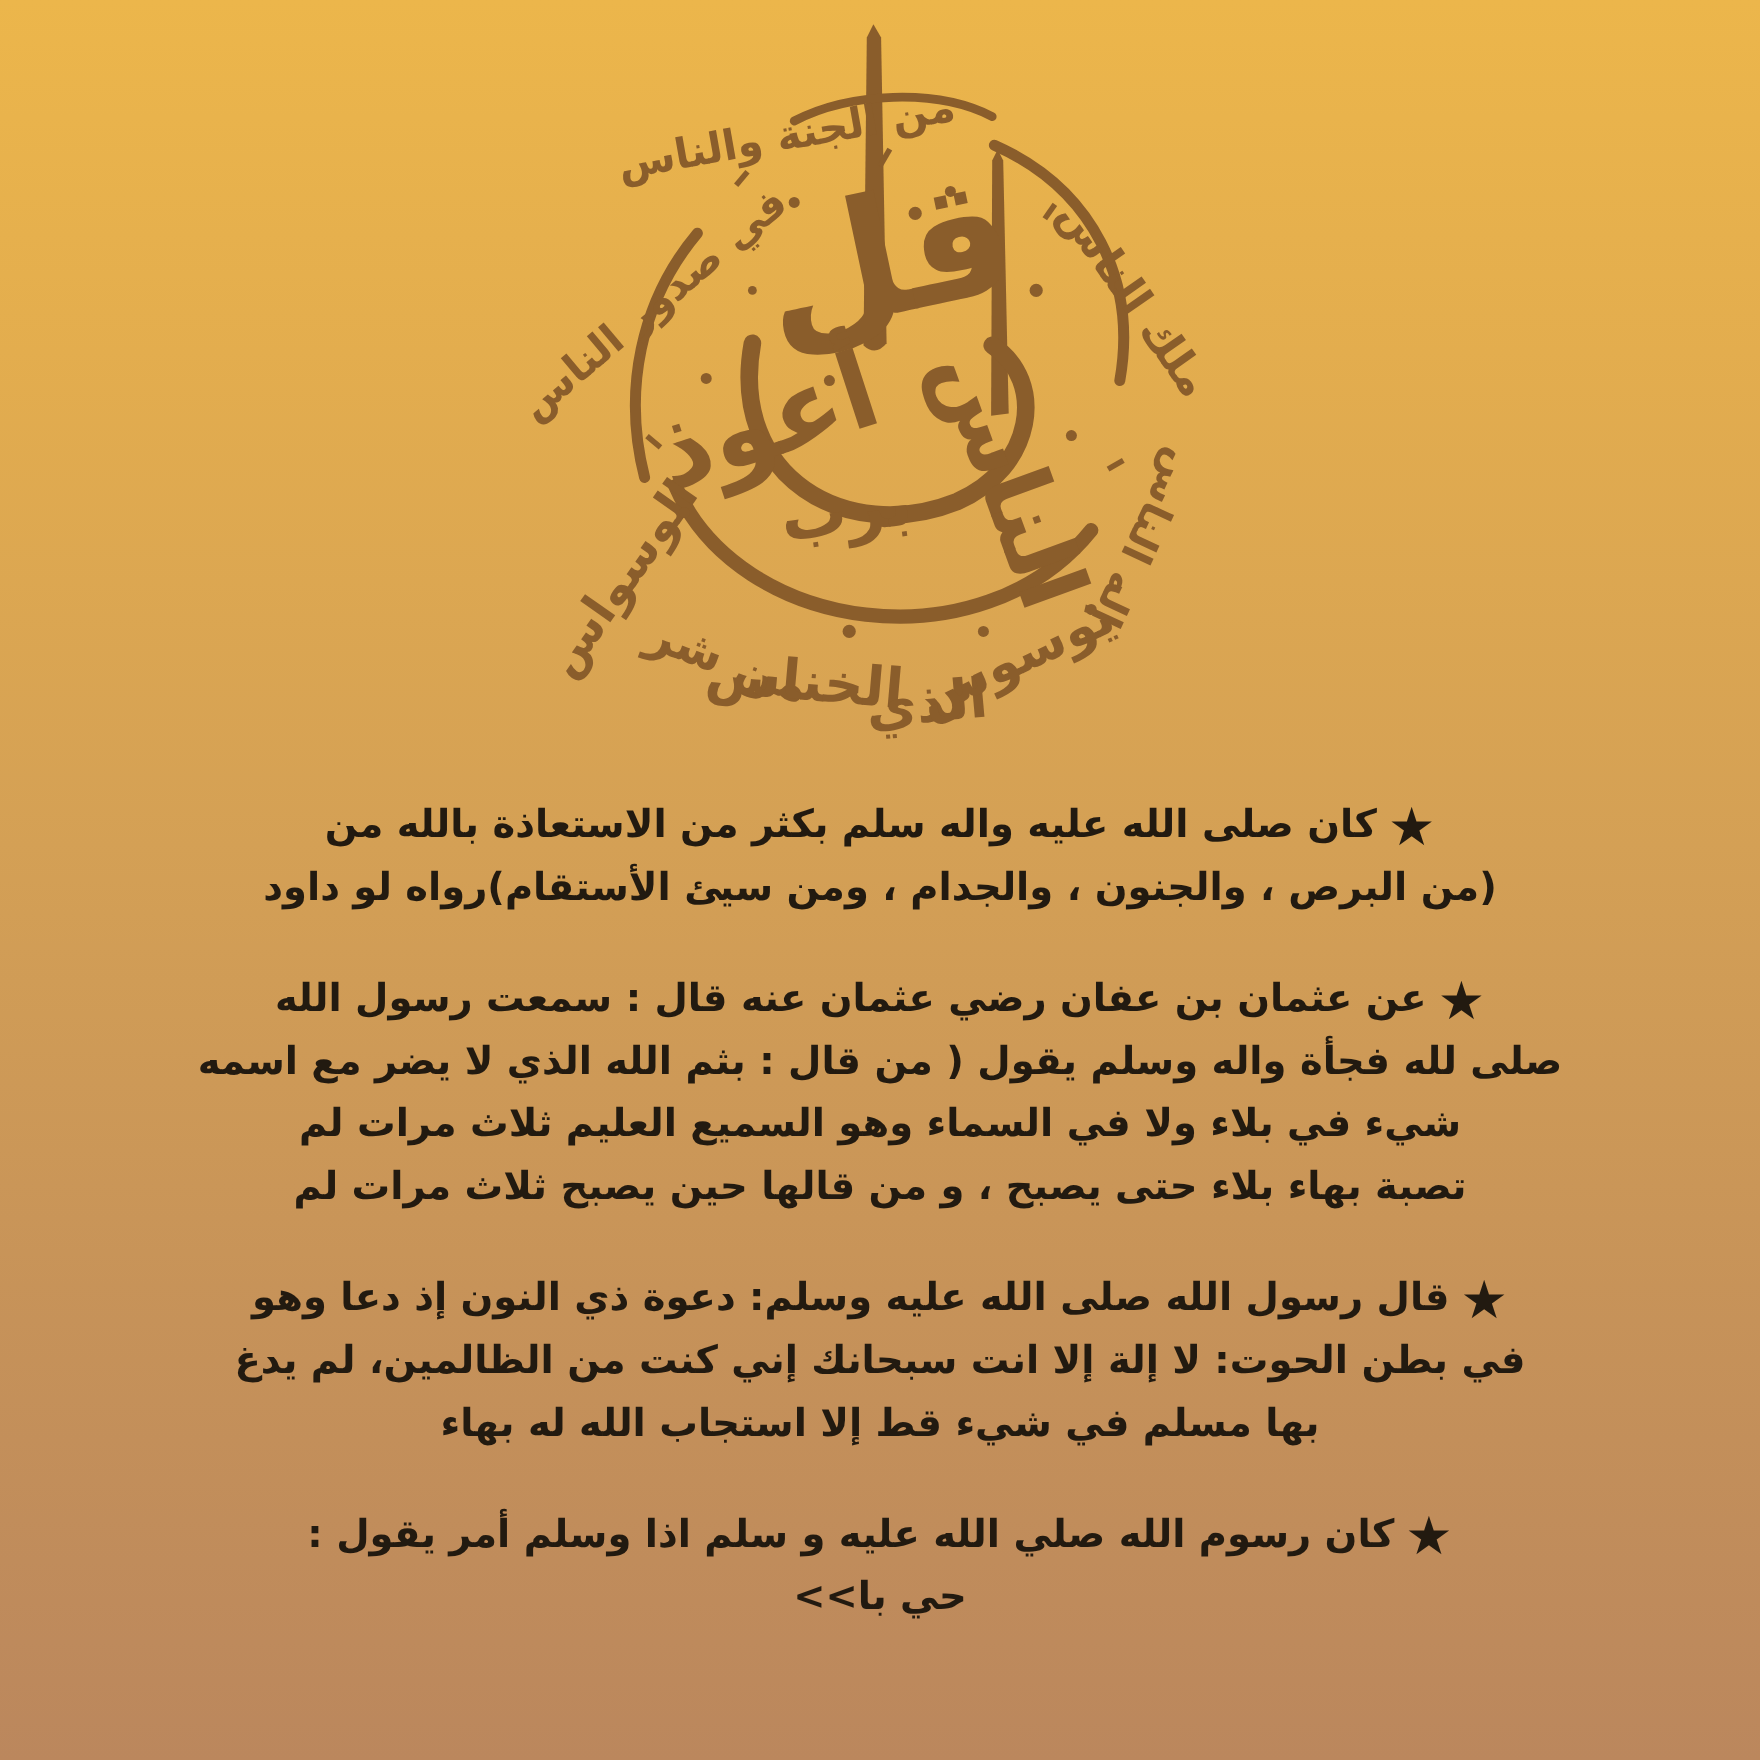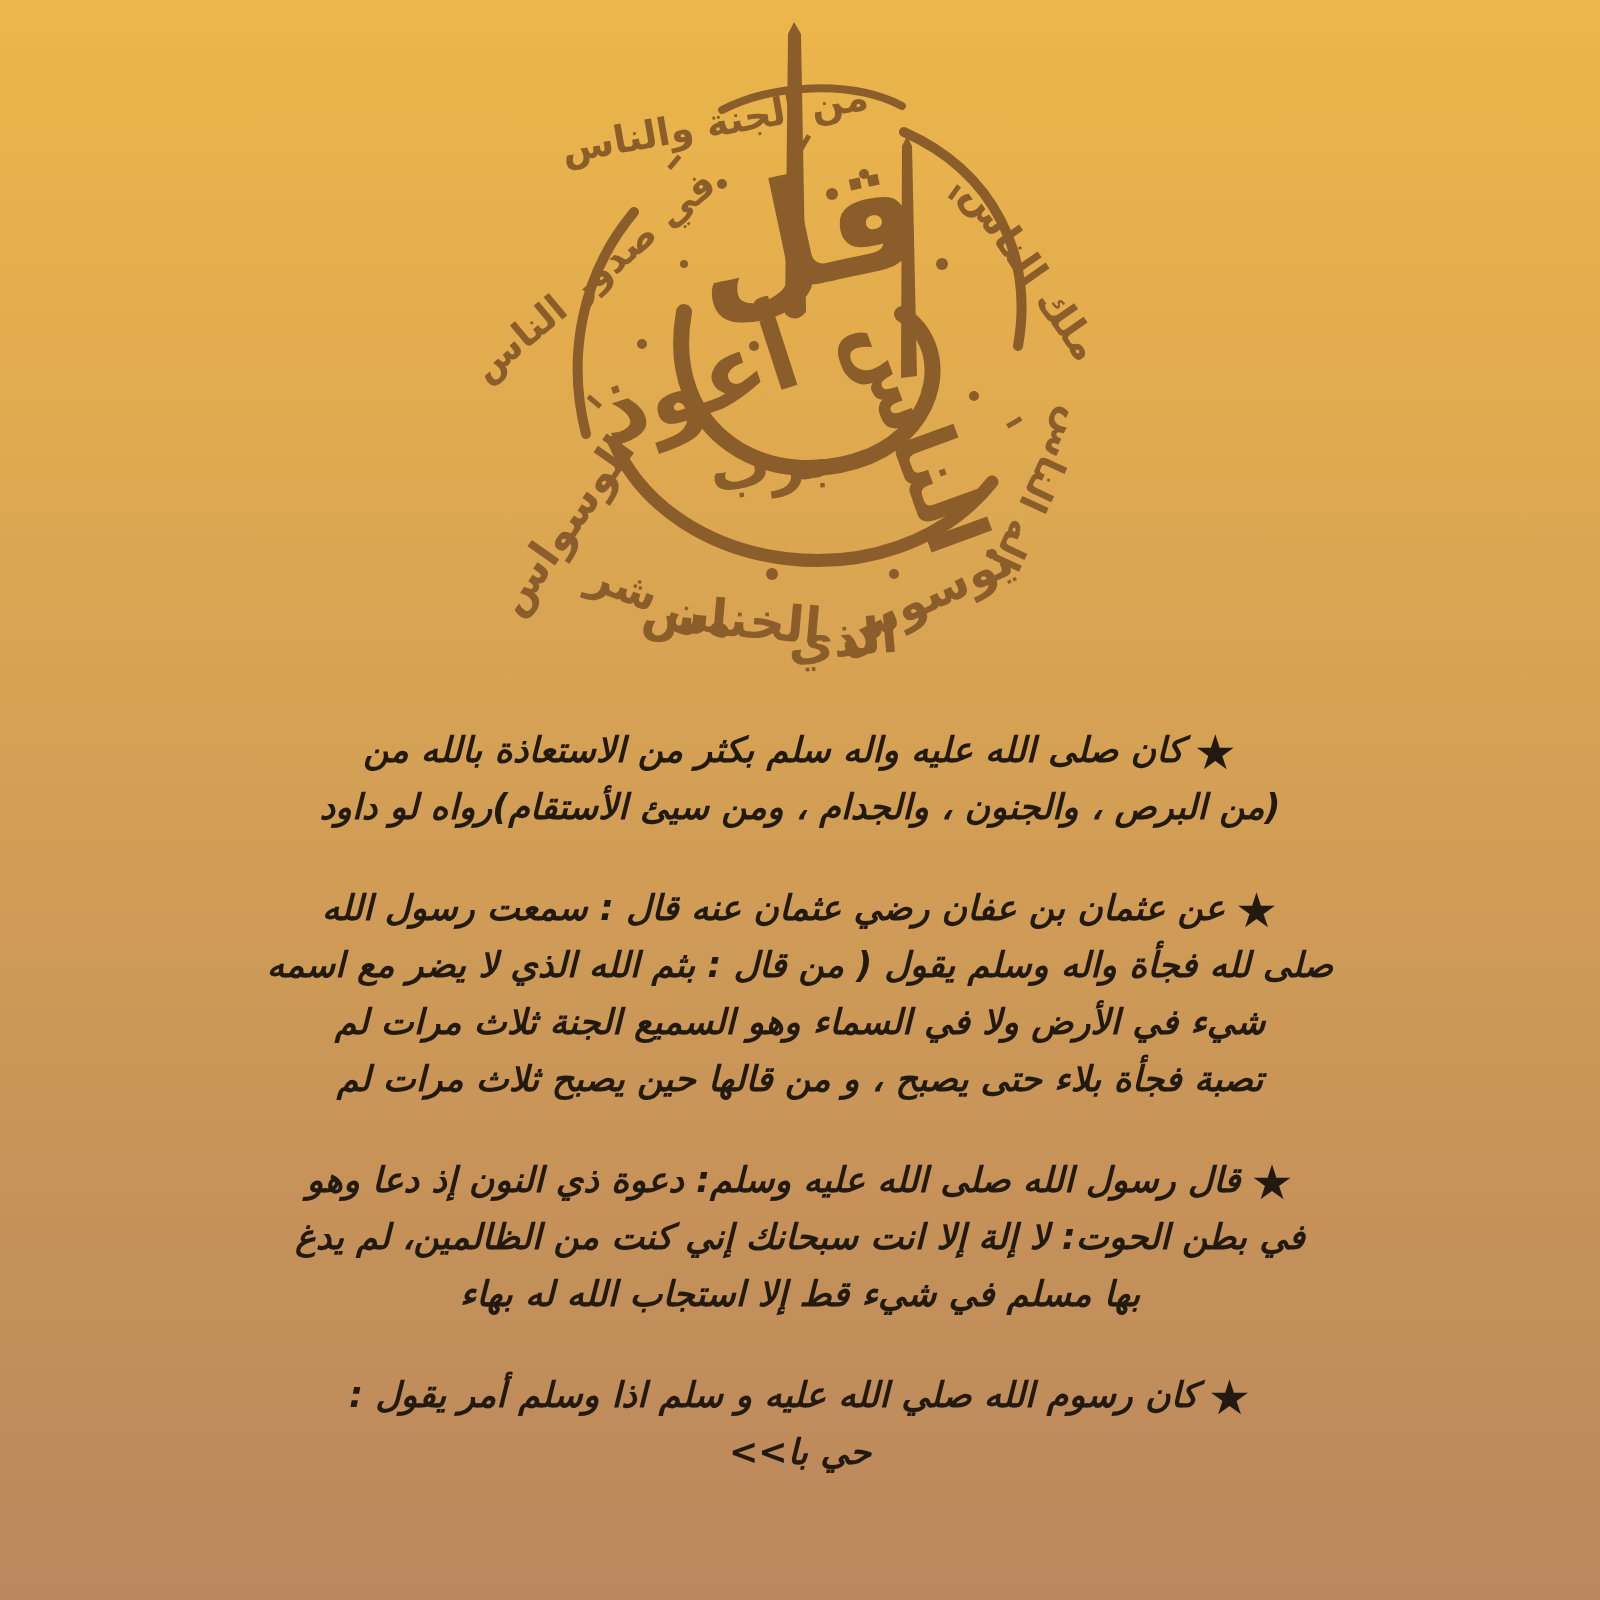--- a/index.html
+++ b/index.html
@@ -28,21 +28,20 @@
     position:absolute;top:722px;left:50%;transform:translateX(-50%);
     width:1260px;text-align:center;
   }
   .para{margin:0 0 44px 0;}
   .line{
     font-weight:bold;
     font-size:35px;
     line-height:57px;
     color:#221a10;
     white-space:nowrap;
-    font-style:italic;
   }
   .star{
     display:inline-block;
     font-size:48px;
     line-height:1;
     vertical-align:-7px;
     margin-inline-end:10px;
   }
 </style>
 </head>
@@ -102,22 +101,22 @@
   <div class="content">
 
     <div class="para">
       <div class="line" dir="rtl"><span class="star">★</span><span>كان صلى الله عليه واله سلم بكثر من الاستعاذة بالله من</span></div>
       <div class="line" dir="rtl"><span>(من البرص ، والجنون ، والجدام ، ومن سيئ الأستقام)رواه لو داود</span></div>
     </div>
 
     <div class="para">
       <div class="line" dir="rtl"><span class="star">★</span><span>عن عثمان بن عفان رضي عثمان عنه قال : سمعت رسول الله</span></div>
       <div class="line" dir="rtl"><span>صلى لله فجأة واله وسلم يقول ( من قال : بثم الله الذي لا يضر مع اسمه</span></div>
-      <div class="line" dir="rtl"><span>شيء في الأرض ولا في السماء وهو السميع الجنة ثلاث مرات لم</span></div>
-      <div class="line" dir="rtl"><span>تصبة فجأة بلاء حتى يصبح ، و من قالها حين يصبح ثلاث مرات لم</span></div>
+      <div class="line" dir="rtl"><span>شيء في بلاء ولا في السماء وهو السميع العليم ثلاث مرات لم</span></div>
+      <div class="line" dir="rtl"><span>تصبة بهاء بلاء حتى يصبح ، و من قالها حين يصبح ثلاث مرات لم</span></div>
     </div>
 
     <div class="para">
       <div class="line" dir="rtl"><span class="star">★</span><span>قال رسول الله صلى الله عليه وسلم: دعوة ذي النون إذ دعا وهو</span></div>
       <div class="line" dir="rtl"><span>في بطن الحوت: لا إلة إلا انت سبحانك إني كنت من الظالمين، لم يدغ</span></div>
       <div class="line" dir="rtl"><span>بها مسلم في شيء قط إلا استجاب الله له بهاء</span></div>
     </div>
 
     <div class="para">
       <div class="line" dir="rtl"><span class="star">★</span><span>كان رسوم الله صلي الله عليه و سلم اذا وسلم أمر يقول :</span></div>

